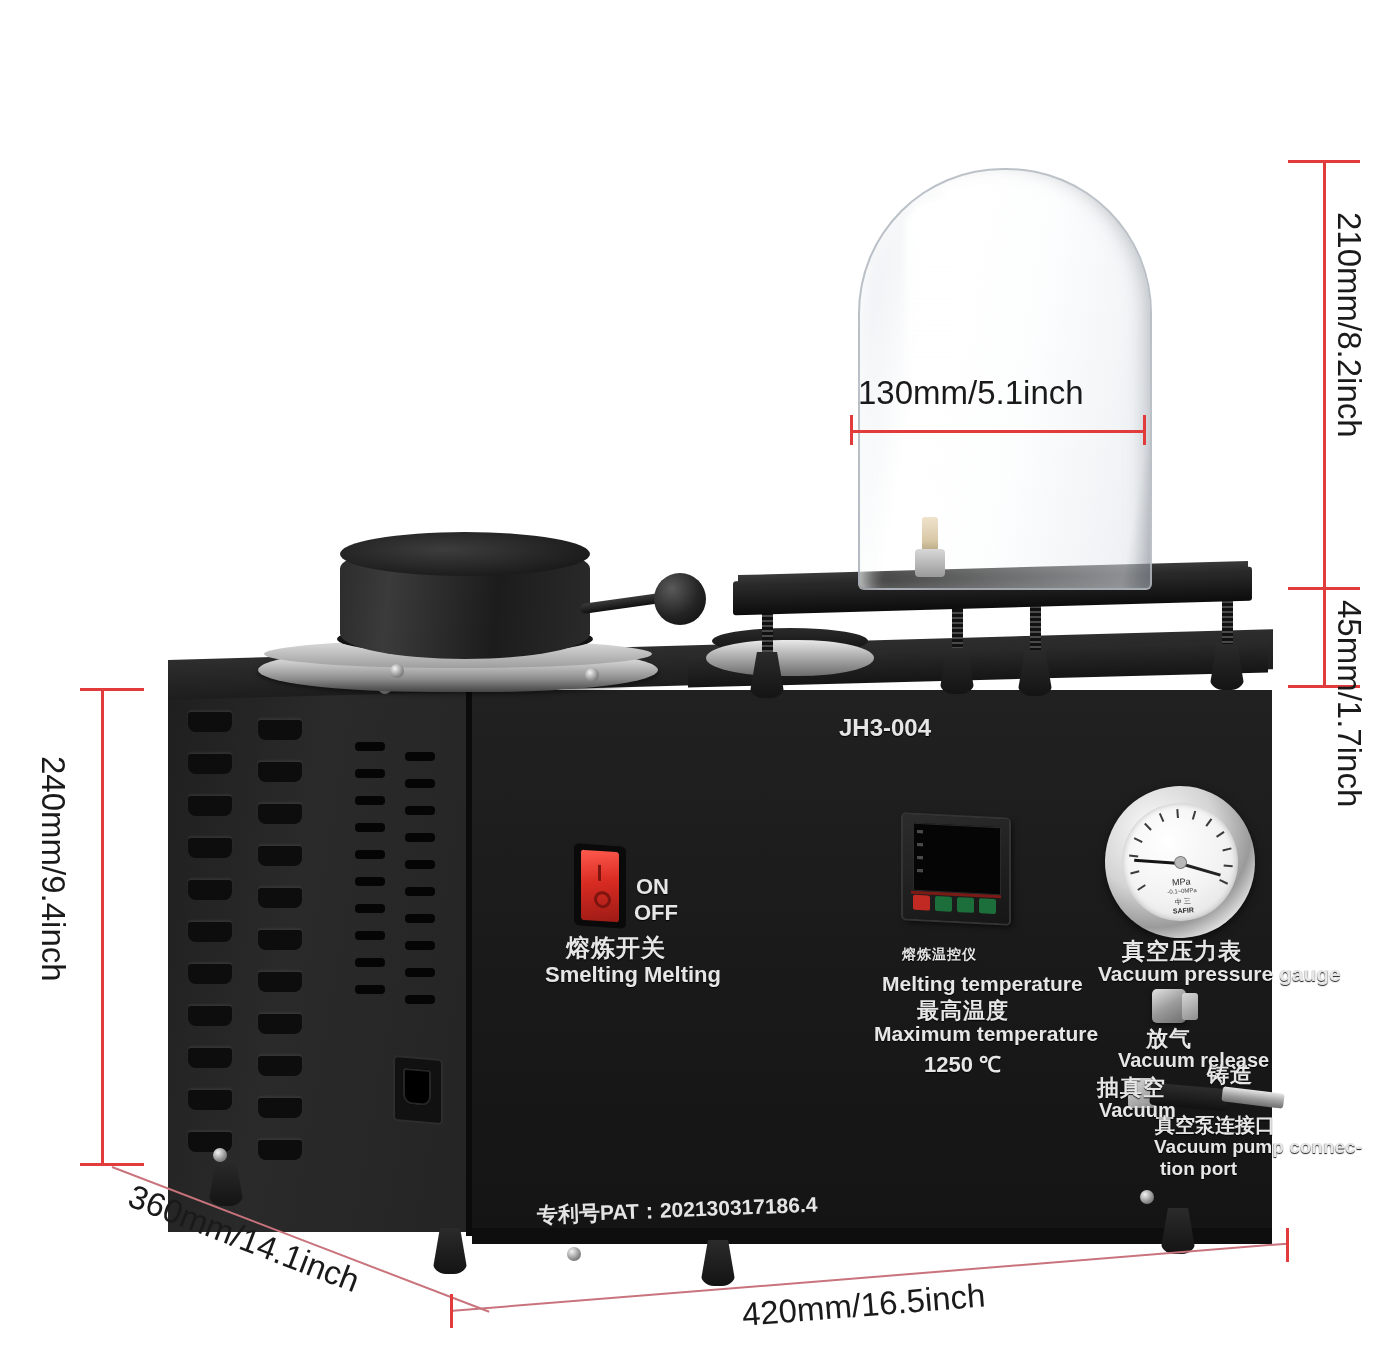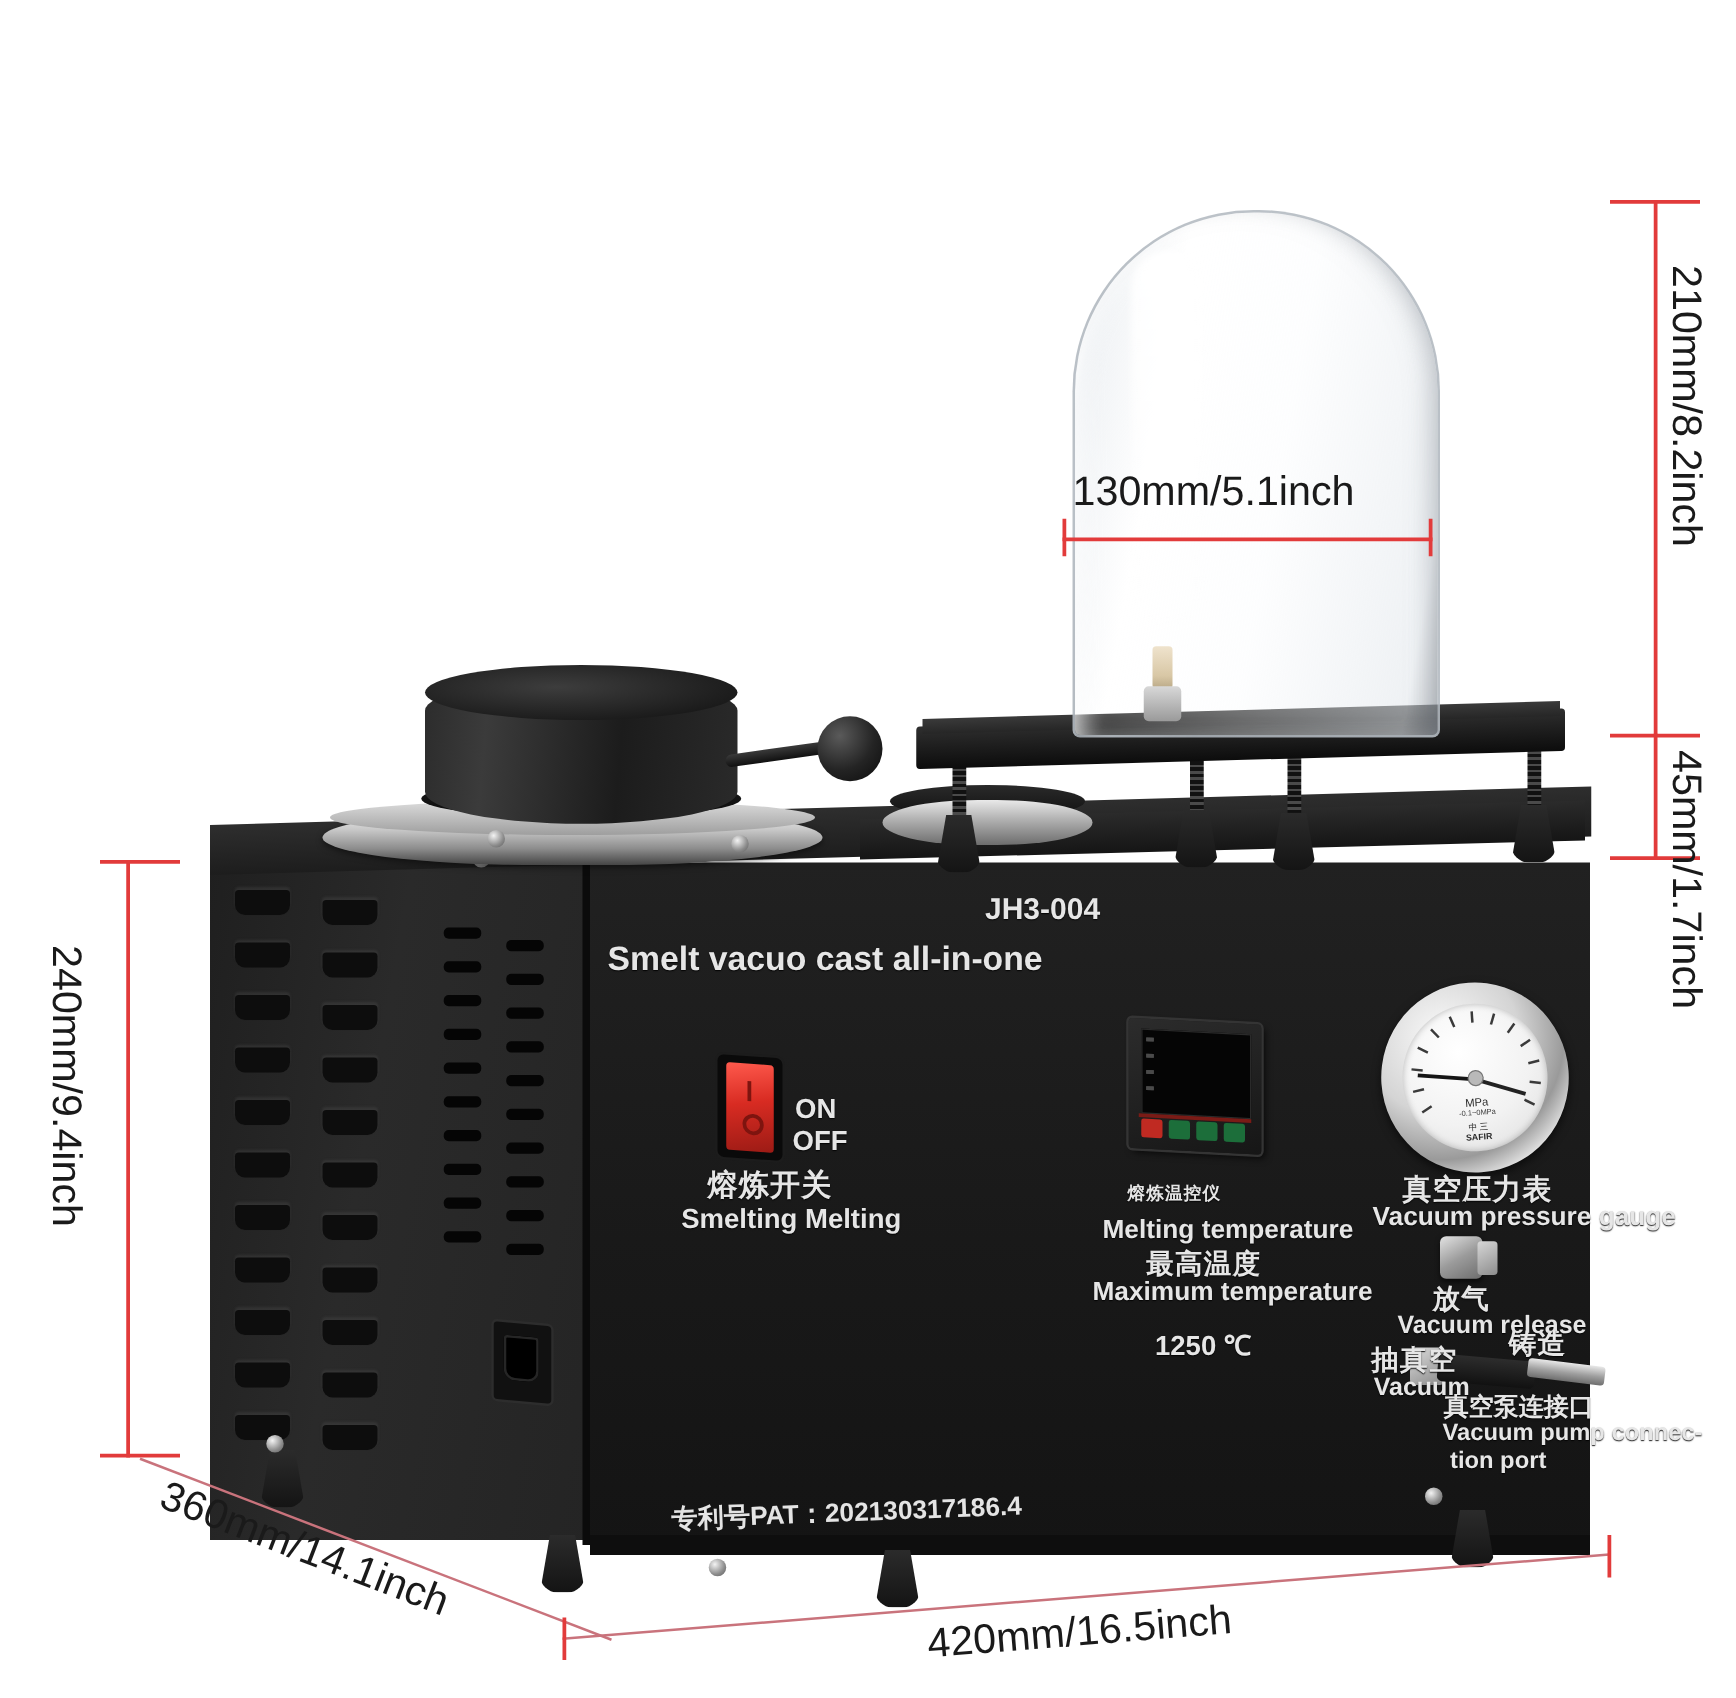--- a/index.html
+++ b/index.html
@@ -177,21 +177,21 @@
   }
   .cn {
     font-weight: bold;
   }
   .brand-cn {
     left: 543px; top: 713px;
     font-size: 25px;
     letter-spacing: 2px;
   }
   .brand-model {
-    left: 788px; top: 714px;
+    left: 839px; top: 714px;
     font-size: 24px;
     font-weight: bold;
   }
   .brand-en {
     left: 486px; top: 752px;
     font-size: 27px;
     font-weight: bold;
   }
 
   
@@ -261,21 +261,21 @@
   .tc-redline {
     position: absolute;
     left: 8px; top: 76px;
     width: 90px; height: 3px;
     background: #7a1b16;
   }
   .tc-cn1 { left: 902px; top: 946px; font-size: 14px; letter-spacing: 1px; }
   .tc-en1 { left: 882px; top: 972px; font-size: 21px; font-weight: bold; }
   .tc-cn2 { left: 917px; top: 996px; font-size: 22px; letter-spacing: 1px; }
   .tc-en2 { left: 874px; top: 1022px; font-size: 21px; font-weight: bold; }
-  .tc-val { left: 924px; top: 1048px; font-size: 22px; font-weight: bold; margin-top: 12px; }
+  .tc-val { left: 924px; top: 1048px; font-size: 22px; font-weight: bold; }
 
   
   .gauge-outer {
     position: absolute;
     left: 1105px; top: 786px;
     width: 150px; height: 152px;
     border-radius: 50%;
     background: radial-gradient(circle at 34% 28%, #fbfbfb 0%, #d4d4d4 42%, #9a9a9a 66%, #efefef 82%, #7c7c7c 100%);
     box-shadow: 0 3px 8px rgba(0,0,0,0.6);
     transform: rotate(-4deg);
@@ -612,21 +612,20 @@
   <div class="foot" style="left:432px; top:1228px;"></div>
   <div class="foot" style="left:700px; top:1240px;"></div>
   <div class="foot" style="left:1160px; top:1208px;"></div>
 
   <div class="screwhead" style="left:213px; top:1148px;"></div>
   <div class="screwhead" style="left:378px; top:680px;"></div>
   <div class="screwhead" style="left:567px; top:1247px;"></div>
   <div class="screwhead" style="left:1140px; top:1190px;"></div>
 
   <div class="panel-txt brand-model">JH3-004</div>
-  <div class="panel-txt brand-en">Smelt vacuo cast all-in-one</div>
 
   <div class="switch-frame">
     <div class="switch-rocker">
       <div class="bar"></div>
       <div class="circ"></div>
     </div>
   </div>
   <div class="panel-txt lbl-on">ON</div>
   <div class="panel-txt lbl-off">OFF</div>
   <div class="panel-txt cn sw-cn">熔炼开关</div>

